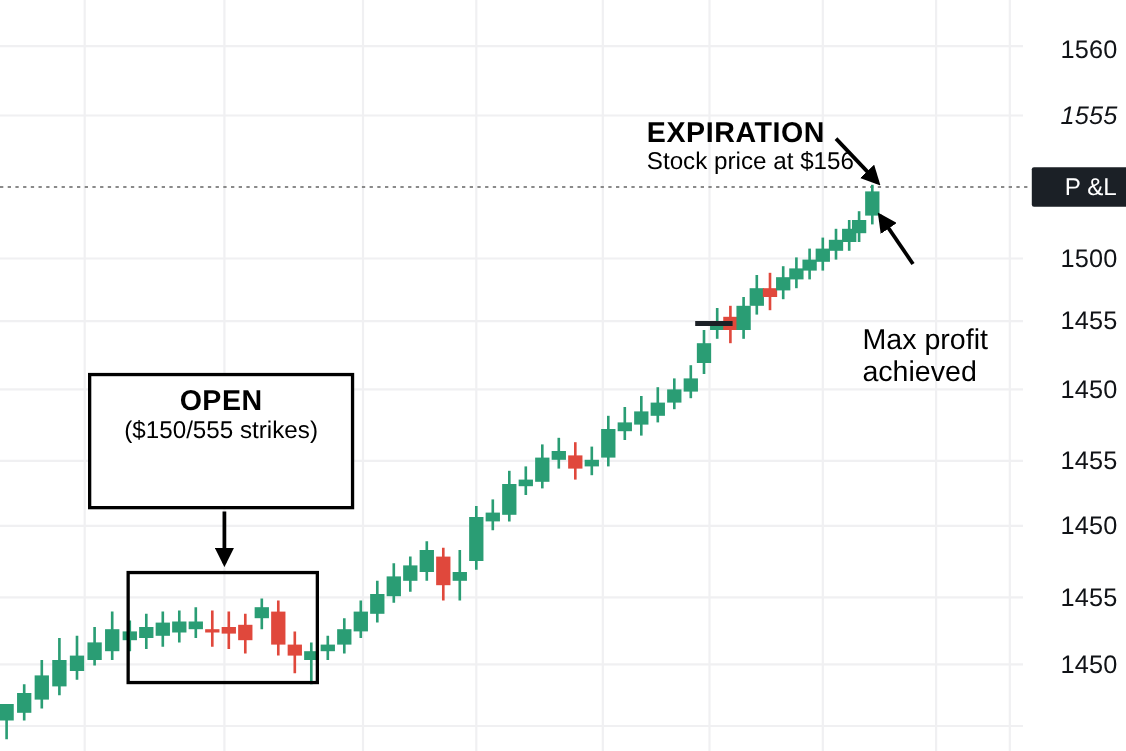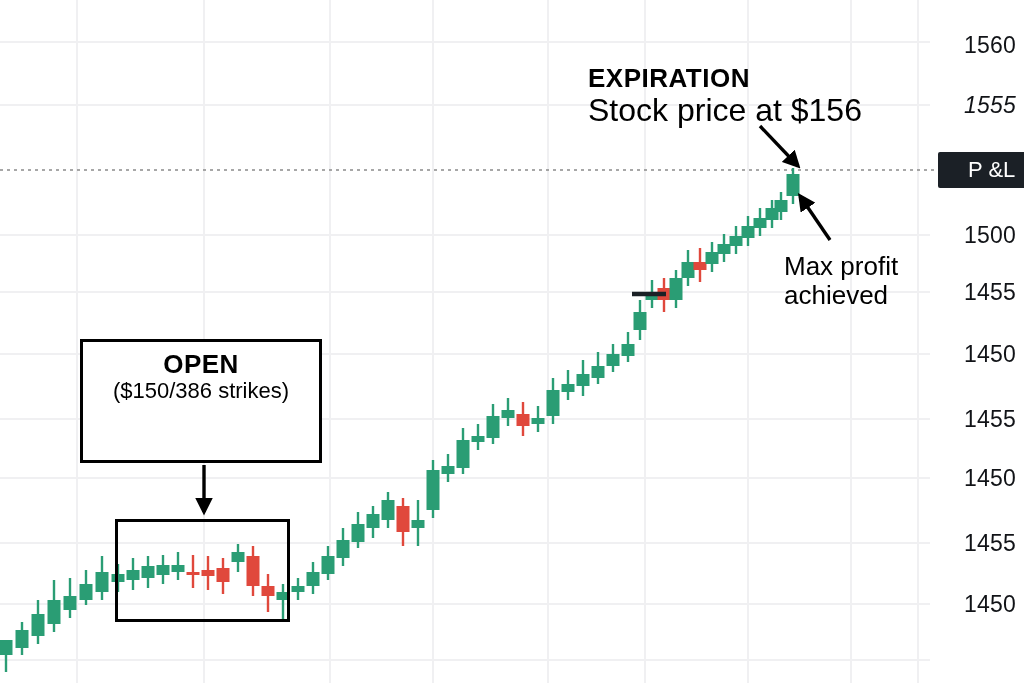--- a/index.html
+++ b/index.html
@@ -60,23 +60,24 @@
     font-weight: bold;
     letter-spacing: 0.4px;
   }
   .callout .l2 { font-size: 24px; }
   .callout .l3 { font-size: 22px; }
   .plain-note {
     position: absolute;
     color: #000000;
     line-height: 1.12;
     white-space: nowrap;
+    margin-top: 42px;
   }
   .plain-note .t1 { font-size: 26px; font-weight: bold; letter-spacing: 0.5px; }
-  .plain-note .t2 { font-size: 32px; }
+  .plain-note .t2 { font-size: 22px; }
   .plain-note .m1, .plain-note .m2 { font-size: 26px; }
   .highlight-box {
     position: absolute;
     border: 3px solid #000000;
     background: transparent;
   }
 </style>
 </head>
 <body>
 
@@ -243,21 +244,21 @@
       <div class="axis-label" style="top: 543px;">1455</div>
       <div class="axis-label" style="top: 604px;">1450</div>
     </div>
 
   <div class="pl-badge" id="pl-badge" style="top: 170px; left: 938px; padding-left: 30px;">
     <span>P &amp;L</span>
   </div>
 
   <div class="callout" id="open-callout" style="left: 80px; top: 339px; width: 242px; height: 124px;">
     <div class="l1">OPEN</div>
-    <div class="l3">($150/386 strikes)</div>
+    <div class="l3">($150/555 strikes)</div>
   </div>
 
   <div class="highlight-box" id="open-highlight" style="left: 115px; top: 519px; width: 175px; height: 103px;"></div>
 
   <div class="plain-note" id="expiration-note" style="left: 588px; top: 64px;">
     <div class="t1">EXPIRATION</div>
     <div class="t2">Stock price at $156</div>
   </div>
 
   <div class="plain-note" id="max-profit-note" style="left: 784px; top: 252px;">

